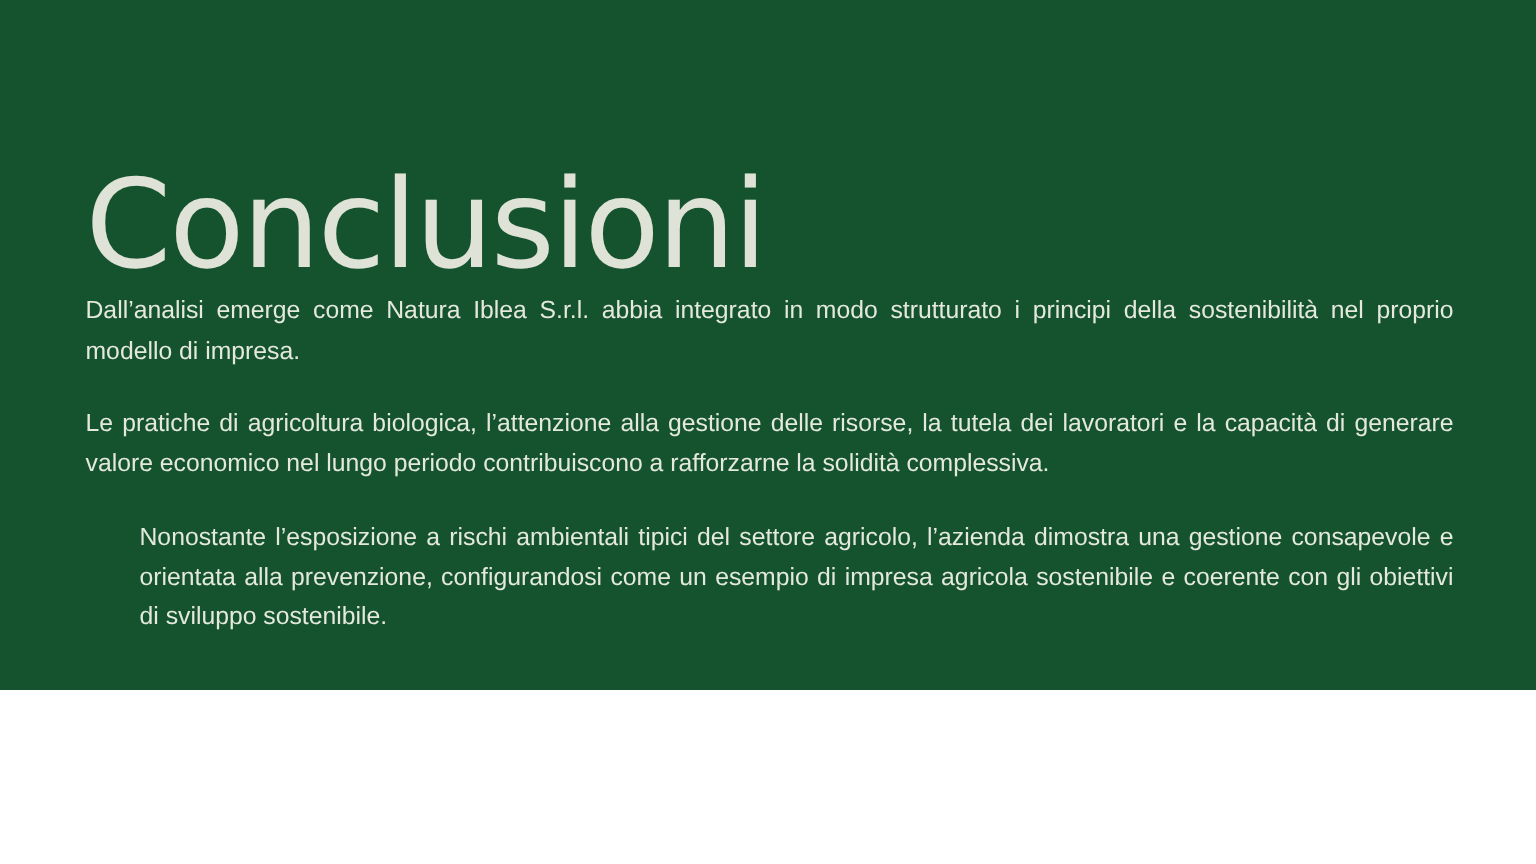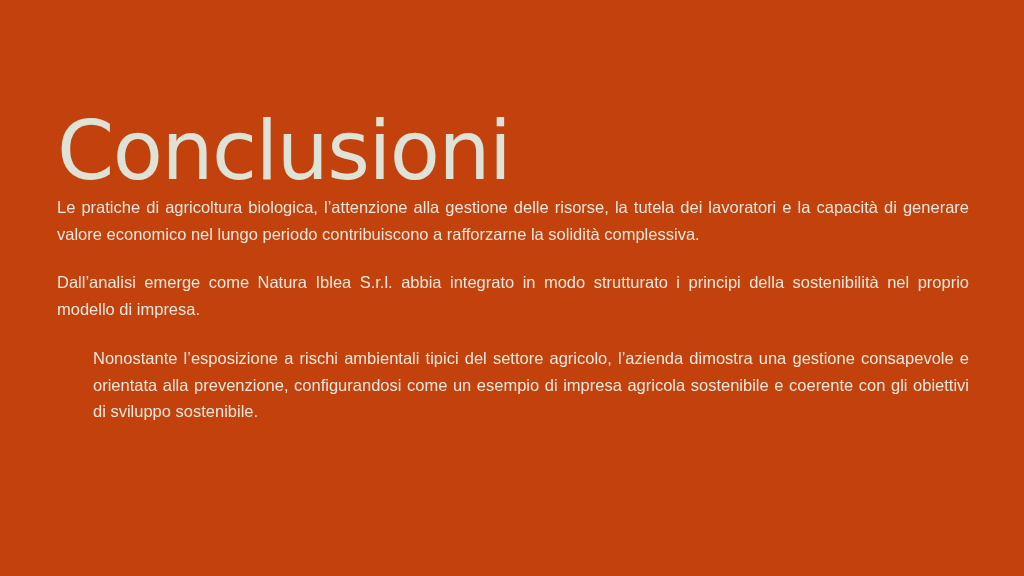--- a/index.html
+++ b/index.html
@@ -8,22 +8,22 @@
   }
   body {
     width: 1024px;
     height: 576px;
     overflow: hidden;
     font-family: "Liberation Sans", sans-serif;
   }
   .slide {
     position: relative;
     width: 1024px;
-    height: 576px;
-    background: #c2410c;
+    height: 460px;
+    background: #14532d;
     box-sizing: border-box;
   }
   .slide-title {
     position: absolute;
     left: 57px;
     top: 55px;
     font-size: 82px;
     line-height: 1.0;
     font-weight: 400;
     letter-spacing: -1.5px;
@@ -54,17 +54,17 @@
     text-align-last: left;
   }
 </style>
 </head>
 <body>
 
 <div class="slide">
   <h1 class="slide-title">Conclusioni</h1>
 
   <div class="body-block">
+    <p class="paragraph last-line-natural">Dall’analisi emerge come Natura Iblea S.r.l. abbia integrato in modo strutturato i principi della sostenibilità nel proprio modello di impresa.</p>
     <p class="paragraph last-line-natural">Le pratiche di agricoltura biologica, l’attenzione alla gestione delle risorse, la tutela dei lavoratori e la capacità di generare valore economico nel lungo periodo contribuiscono a rafforzarne la solidità complessiva.</p>
-    <p class="paragraph last-line-natural">Dall’analisi emerge come Natura Iblea S.r.l. abbia integrato in modo strutturato i principi della sostenibilità nel proprio modello di impresa.</p>
     <p class="paragraph last-line-natural">Nonostante l’esposizione a rischi ambientali tipici del settore agricolo, l’azienda dimostra una gestione consapevole e orientata alla prevenzione, configurandosi come un esempio di impresa agricola sostenibile e coerente con gli obiettivi di sviluppo sostenibile.</p>
   </div>
 </div>
 
 </body></html>

